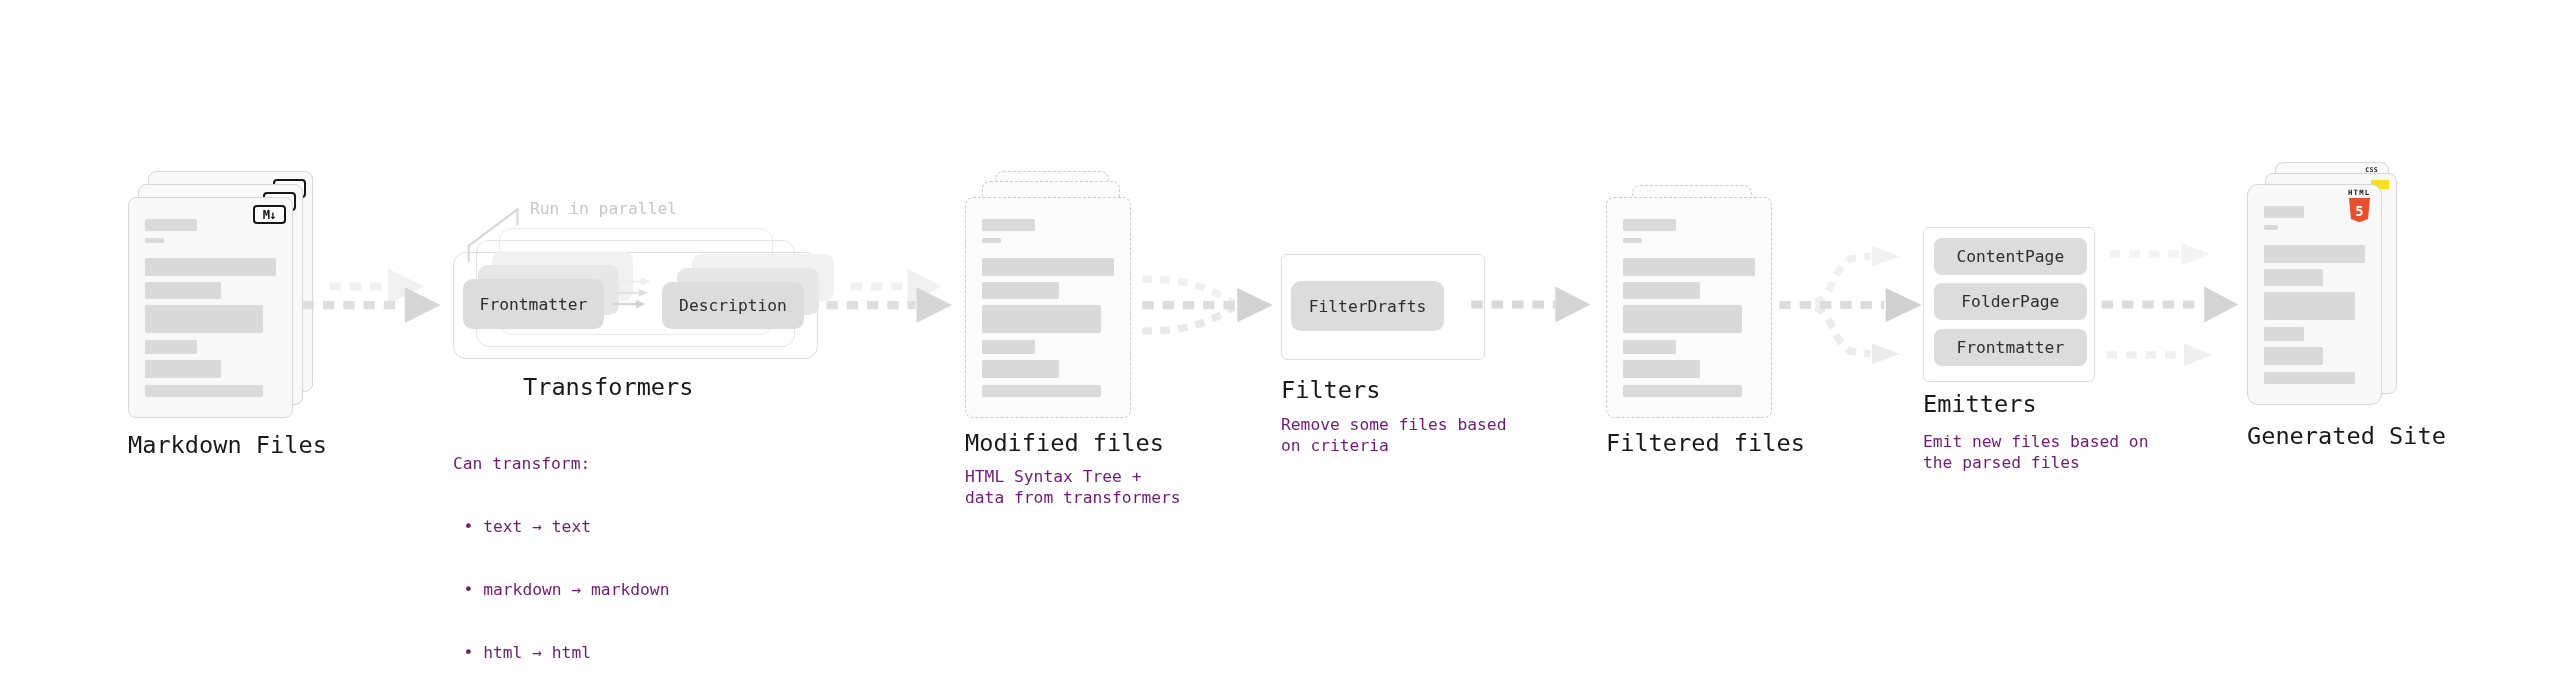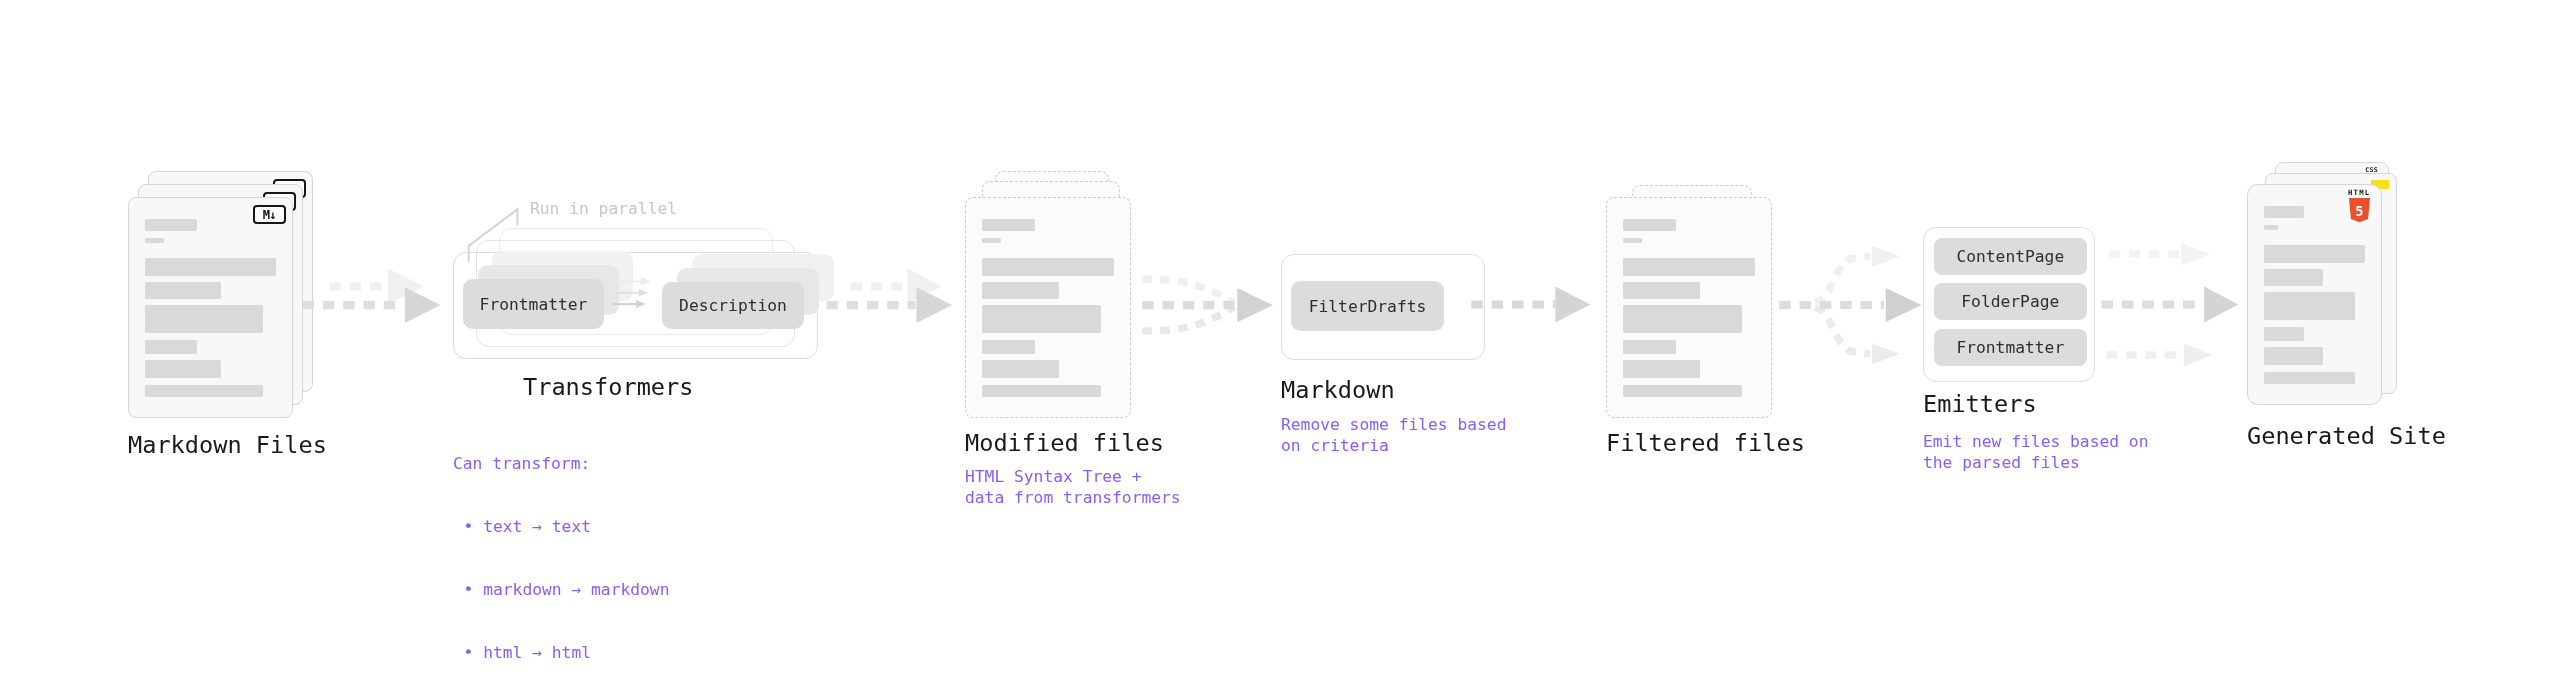--- a/index.html
+++ b/index.html
@@ -11,29 +11,29 @@
   .abs { position:absolute; }
   
   .card { position:absolute; background:#f8f8f8; border:1.6px solid #d5d5d5; border-radius:8.1px; box-sizing:border-box; }
   .card.dashed { background:#fbfbfb; border:1.6px dashed #cccccc; }
   .bars { padding:21px 16.3px 0 16.3px; }
   .bar { background:#d9d9d9; border-radius:1.6px; margin-bottom:6.5px; }
   
   .t-box { position:absolute; border:1.6px solid #dcdcdc; border-radius:13px; background:transparent; box-sizing:border-box; }
   .t-box.g1 { border-color:#e4e4e4; }
   .t-box.g2 { border-color:#ebebeb; }
-  .panel { position:absolute; border:1.6px solid #dedede; border-radius:13px; background:#ffffff; box-sizing:border-box; }
+  .panel { position:absolute; border:1.6px solid #dedede; border-radius:6px; background:#ffffff; box-sizing:border-box; }
   
   .btn { position:absolute; background:#dcdcdc; border-radius:9.8px; display:flex; align-items:center; justify-content:center;
          font-size:16.3px; color:#2e2e2e; white-space:nowrap; box-sizing:border-box; }
   .btn.g1 { background:#e7e7e7; }
   .btn.g2 { background:#f1f1f1; }
   
   .title { position:absolute; font-size:23.6px; color:#191919; white-space:nowrap; line-height:26px; }
-  .desc  { position:absolute; font-size:16.3px; color:#8b5cf6; line-height:21px; white-space:pre; }
+  .desc  { position:absolute; font-size:16.3px; color:#701a75; line-height:21px; white-space:pre; }
   .callout-text { position:absolute; font-size:16.3px; color:#c6c6c6; white-space:nowrap; }
   
   .md-badge { position:absolute; top:7.3px; right:6.5px; width:32.5px; height:18.7px; background:#ffffff;
               border:2px solid #161616; border-radius:4.1px; box-sizing:border-box;
               display:flex; align-items:center; justify-content:center;
               font-size:12.2px; font-weight:bold; color:#111111; letter-spacing:-0.8px; }
   
   .css-badge { position:absolute; top:4.1px; right:7.3px; width:18px; text-align:center; }
   .css-badge .css-txt { font-size:6.5px; font-weight:bold; color:#222222; line-height:6.5px; letter-spacing:0.4px; }
   .css-badge .css-bar { height:2.8px; background:var(--css-blue,#2b6bf3); margin-top:0.8px; border-radius:0.8px; }
@@ -156,21 +156,21 @@
   <svg style="left:1138px; top:271px;" width="140" height="69" viewBox="0 0 172 85">
     <path d="M 5,10 C 55,10 85,18 118,40" stroke="#efefef" stroke-width="9" stroke-dasharray="12 10" fill="none"></path>
     <path d="M 5,74 C 55,74 85,66 118,44" stroke="#e8e8e8" stroke-width="9" stroke-dasharray="12 10" fill="none"></path>
     <line x1="5" y1="42" x2="120" y2="42" stroke="#dcdcdc" stroke-width="10" stroke-dasharray="14 11"></line>
     <polygon points="122,21 166,42 122,63" fill="#d2d2d2"></polygon>
   </svg>
 
   <div class="panel" style="left:1281px; top:254px; width:204px; height:106px;padding-left:23px;">
     <div class="btn" style="left:9px; top:26px; width:153px; height:50px;">FilterDrafts</div>
   </div>
-  <div class="title" style="left:1281px; top:377px;">Markdown</div>
+  <div class="title" style="left:1281px; top:377px;">Filters</div>
   <div class="desc" style="left:1281px; top:414px;">Remove some files based
 on criteria</div>
 
   <svg style="left:1468px; top:280px;" width="124" height="49" viewBox="0 0 152 60">
     <line x1="4" y1="30" x2="107" y2="30" stroke="#d8d8d8" stroke-width="10" stroke-dasharray="14 11"></line>
     <polygon points="107,8 150,30 107,52" fill="#d4d4d4"></polygon>
   </svg>
 
   <div class="abs">
     <div class="card dashed" style="left:1632px; top:185px; width:120px; height:221px;"></div>

